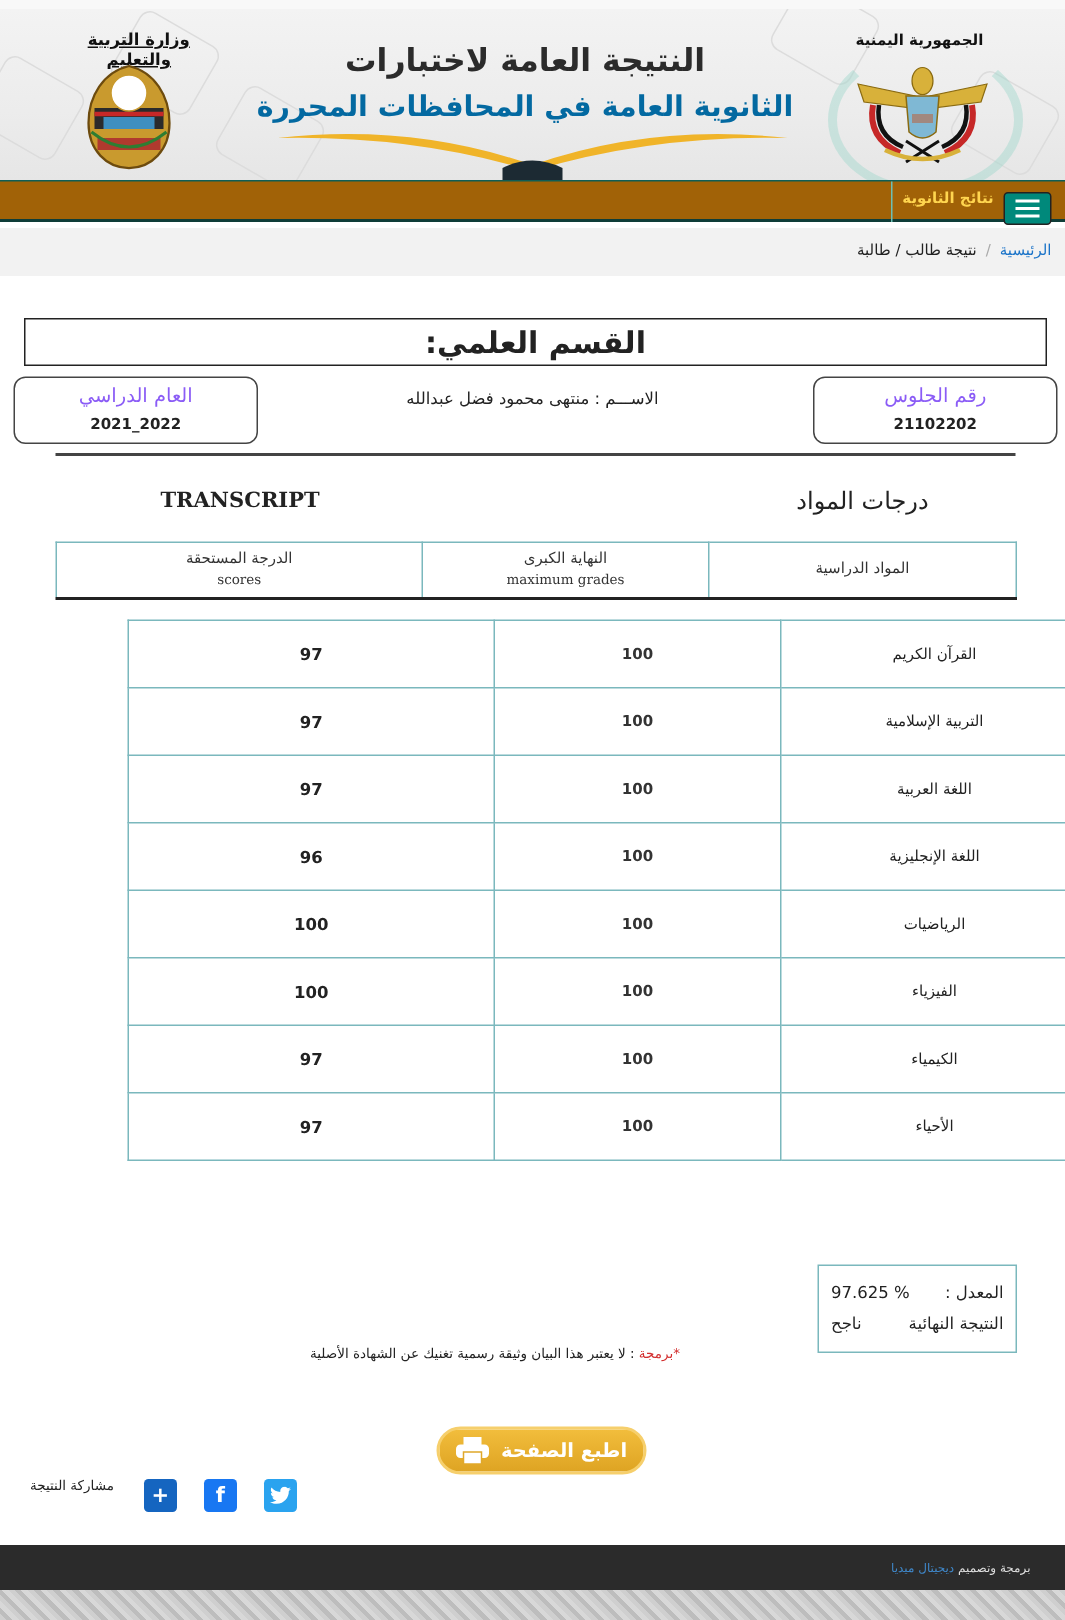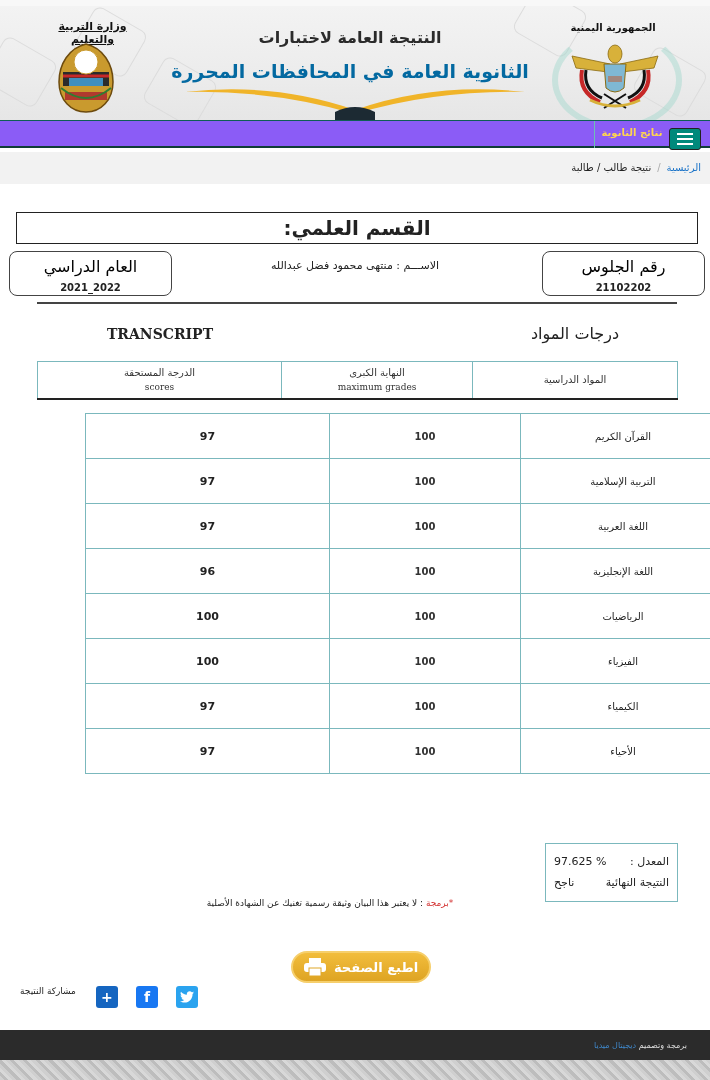--- a/index.html
+++ b/index.html
@@ -25,32 +25,32 @@
     font-size: 10px; font-weight: bold; color: #111; direction: rtl;
   }
   .republic-emblem { position: absolute; left: 560px; top: 38px; width: 110px; height: 80px; }
   .emblem-ring {
     position: absolute; left: 552px; top: 30px; width: 130px; height: 100px;
     border-radius: 50%; border: 6px solid rgba(160,215,205,0.45); border-top-color: transparent;
   }
 
   .title-1 {
     position: absolute; left: 190px; top: 28px; width: 320px; text-align: center;
-    font-size: 16px; font-weight: bold; color: #2b2b2b; direction: rtl;
+    font-size: 21px; font-weight: bold; color: #2b2b2b; direction: rtl;
   }
   .title-2 {
     position: absolute; left: 170px; top: 60px; width: 360px; text-align: center;
     font-size: 19px; font-weight: bold; color: #0369a1; direction: rtl;
   }
   .book { position: absolute; left: 185px; top: 84px; width: 340px; height: 36px; }
 
   
   .navbar {
     position: absolute; left: 0; top: 120px; width: 710px; height: 28px;
-    background: #8b5cf6; border-bottom: 2px solid #0f3d38; border-top: 1px solid #0f5e55;
+    background: #a16207; border-bottom: 2px solid #0f3d38; border-top: 1px solid #0f5e55;
   }
   .nav-sep { position: absolute; left: 594px; top: 0; width: 1px; height: 27px; background: #6cc0b5; }
   .nav-link {
     position: absolute; left: 600px; top: 6px; width: 64px; text-align: center;
     font-size: 10px; font-weight: bold; color: #ffd54f; direction: rtl; white-space: nowrap;
   }
   .menu-btn {
     position: absolute; left: 669px; top: 128px; width: 32px; height: 22px;
     border: 1px solid #222; border-radius: 3px; background: #00897b;
     display: flex; flex-direction: column; justify-content: center; align-items: center; gap: 3px;
@@ -72,21 +72,21 @@
     position: absolute; left: 16px; top: 212px; width: 682px; height: 32px;
     border: 1.5px solid #222; text-align: center;
     font-size: 20px; line-height: 30px; font-weight: bold; color: #222; direction: rtl;
   }
 
   
   .info-box {
     position: absolute; top: 251px; width: 163px; height: 45px;
     border: 1px solid #444; border-radius: 8px; text-align: center; direction: rtl;
   }
-  .info-box .lbl { font-size: 16px; margin-top: 5px; color: #000000; }
+  .info-box .lbl { font-size: 13px; margin-top: 5px; color: #8b5cf6; }
   .info-box .val { font-size: 10px; font-weight: bold; margin-top: 6px; color: #222; }
   .name-line {
     position: absolute; left: 200px; top: 259px; width: 310px; text-align: center;
     font-size: 11px; direction: rtl; color: #222; white-space: nowrap;
   }
   .divider-main { position: absolute; left: 37px; top: 302px; width: 640px; height: 2px; background: #444; }
 
   
   .heading-en {
     position: absolute; left: 70px; top: 326px; width: 180px; text-align: center;

